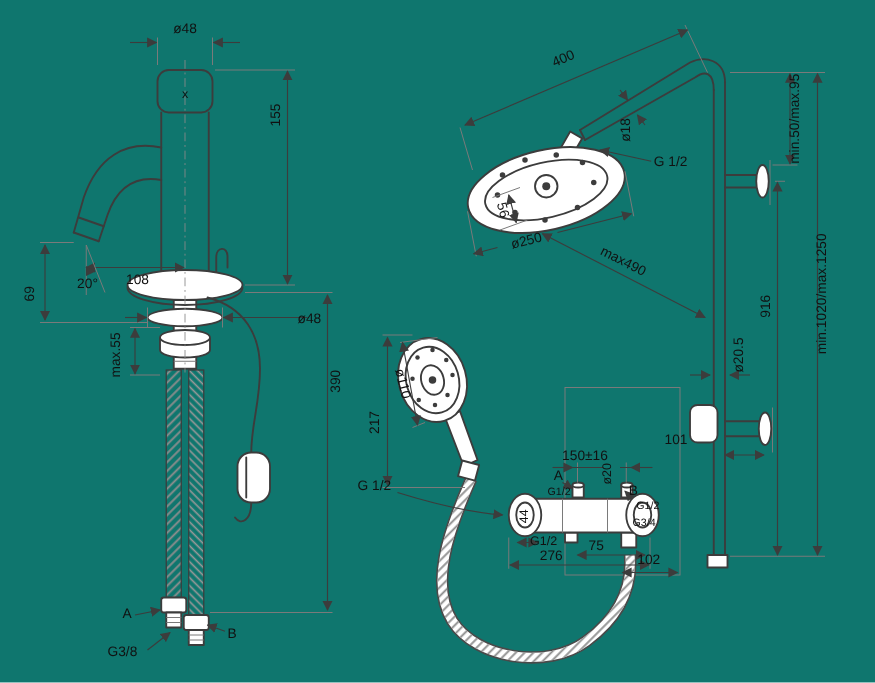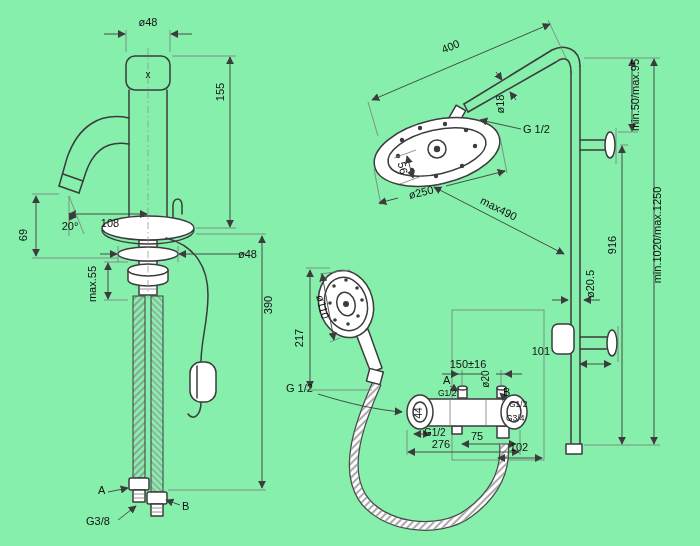--- a/index.html
+++ b/index.html
@@ -1,16 +1,16 @@
 <!DOCTYPE html>
 <html><head>
 <meta charset="utf-8">
 <style>
   html,body{margin:0;padding:0;background:#ffffff;}
-  .page{width:700px;height:546px;background:#86efac;overflow:hidden;}
+  .page{width:700px;height:546px;background:#0f766e;overflow:hidden;}
   svg{display:block;}
   .part{fill:none;stroke:#3c3c3c;stroke-width:1.5;stroke-linecap:round;stroke-linejoin:round;}
   .partf{fill:#ffffff;stroke:#3c3c3c;stroke-width:1.5;stroke-linejoin:round;}
   .dim{fill:none;stroke:#3c3c3c;stroke-width:0.9;}
   .thin{fill:none;stroke:#7a7a7a;stroke-width:0.8;}
   .cline{fill:none;stroke:#8a8a8a;stroke-width:0.7;stroke-dasharray:7 3 1.5 3;}
   .dot{fill:#3c3c3c;stroke:none;}
   .lbl{font:11px "Liberation Sans",sans-serif;fill:#111111;}
   .lbl-md{font:10px "Liberation Sans",sans-serif;fill:#111111;}
   .lbl-sm{font:8.5px "Liberation Sans",sans-serif;fill:#111111;}

